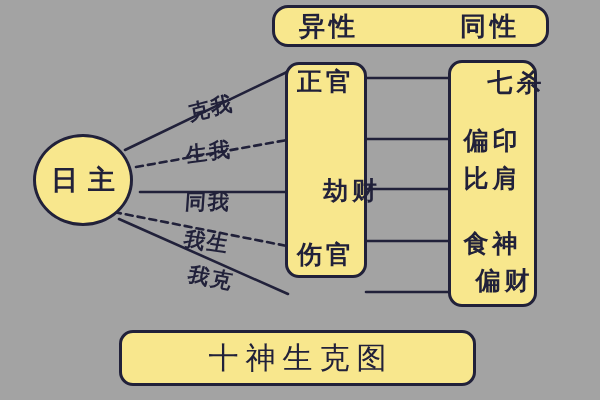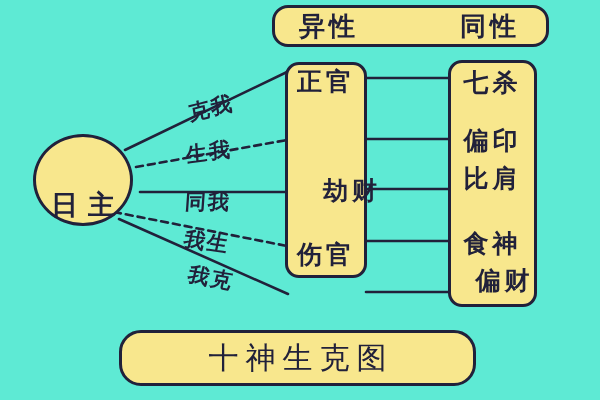--- a/index.html
+++ b/index.html
@@ -1,20 +1,20 @@
 <!DOCTYPE html>
 <html><head>
 <meta charset="utf-8">
 <style>
   html, body { margin: 0; padding: 0; }
   .stage {
     position: relative;
     width: 600px;
     height: 400px;
-    background: #5eead4;
+    background: #a3a3a3;
     overflow: hidden;
     font-family: "DejaVu Serif", "Liberation Serif", serif;
     color: #21213a;
   }
   svg.wires {
     position: absolute;
     left: 0; top: 0;
     width: 600px; height: 400px;
   }
   svg.wires line {
@@ -59,33 +59,33 @@
     text-align: center;
     font-size: 25px;
     font-weight: bold;
     letter-spacing: 4px;
     white-space: nowrap;
   }
   
   .m0 { top: 2px; }   .m1 { top: 60px; }  .m2 { top: 111px; margin-left: 26px; }
   .m3 { top: 175px; } .m4 { top: 212px; }
   
-  .s0 { top: 5px; }   .s1 { top: 63px; }  .s2 { top: 101px; }
+  .s0 { top: 5px; padding-left: 24px; }   .s1 { top: 63px; }  .s2 { top: 101px; }
   .s3 { top: 166px; } .s4 { top: 203px; padding-left: 24px; box-sizing: border-box; }
 
   .day-master {
     position: absolute;
     left: 33px; top: 134px;
     width: 100px; height: 92px;
     background: #f8e78d;
     border: 3px solid #21213a;
     border-radius: 50%;
     box-sizing: border-box;
     display: flex;
-    align-items: flex-end;
+    align-items: center;
     justify-content: center;
     font-size: 27px;
     font-weight: bold;
     letter-spacing: 10px;
     padding-left: 10px;
   }
   .rel-label {
     position: absolute;
     width: 64px; height: 26px;
     line-height: 26px;
@@ -97,21 +97,21 @@
   }
   .rel-0 { left: 179px; top: 95px;  transform: rotate(-14deg) skewX(-4deg); }
   .rel-1 { left: 177px; top: 139px; transform: rotate(-8deg)  skewX(-4deg); }
   .rel-2 { left: 176px; top: 189px; transform: skewX(-4deg); }
   .rel-3 { left: 175px; top: 229px; transform: rotate(8deg)   skewX(-4deg); }
   .rel-4 { left: 179px; top: 265px; transform: rotate(10deg)  skewX(-4deg); }
 
   .title-box {
     left: 119px; top: 330px;
     width: 357px; height: 56px;
-    border-radius: 22px;
+    border-radius: 14px;
     display: flex;
     align-items: center;
     justify-content: center;
     font-size: 30px;
     letter-spacing: 7px;
     padding-left: 7px;
     box-sizing: border-box;
   }
 </style>
 </head>

